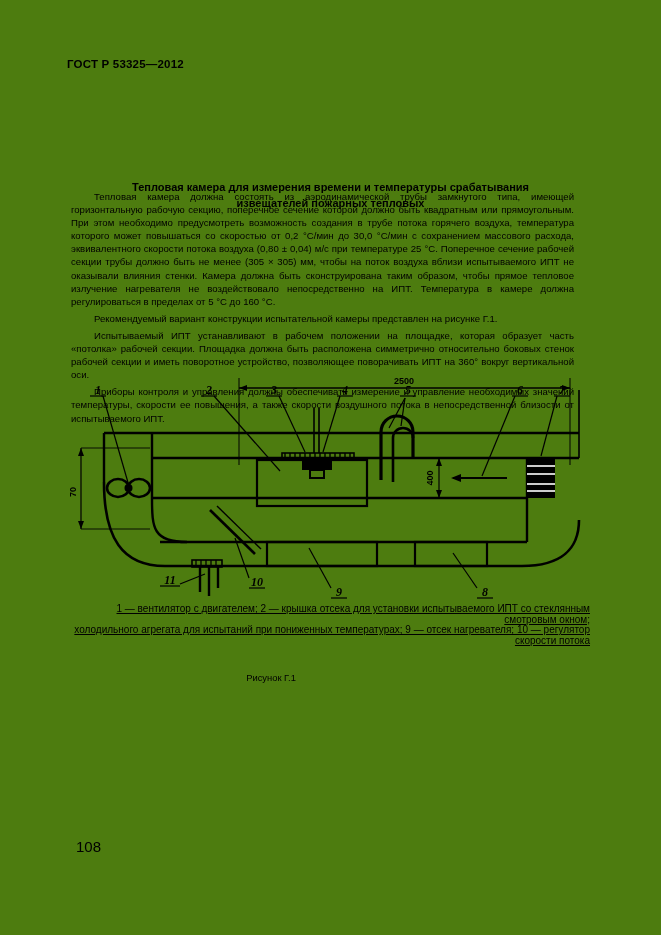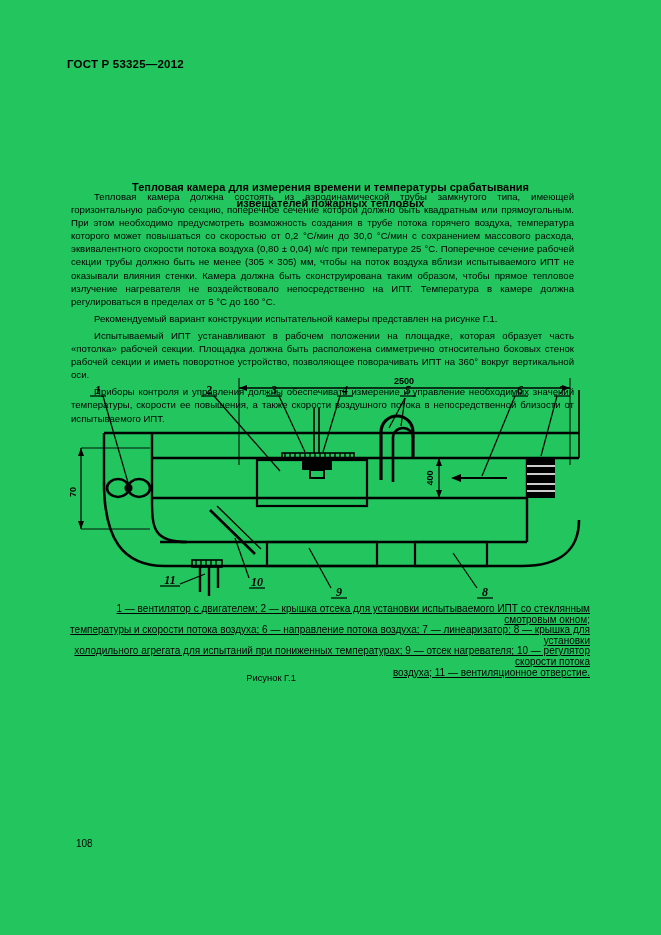--- a/index.html
+++ b/index.html
@@ -8,21 +8,21 @@
     background: #ffffff;
   }
   body {
     font-family: "Liberation Sans", sans-serif;
     color: #000000;
   }
   .page {
     position: relative;
     width: 661px;
     height: 935px;
-    background: #22c55e;
+    background: #4d7c0f;
     overflow: hidden;
   }
   .std-header {
     position: absolute;
     left: 67px;
     top: 58px;
     font-size: 11.5px;
     font-weight: bold;
     letter-spacing: 0.2px;
   }
@@ -82,21 +82,21 @@
     left: 0;
     top: 672px;
     width: 542px;
     text-align: center;
     font-size: 9.4px;
   }
   .page-number {
     position: absolute;
     left: 76px;
     top: 838px;
-    font-size: 10px;
+    font-size: 15px;
   }
   svg.diagram {
     display: block;
   }
   .lblnum {
     font-family: "Liberation Serif", serif;
     font-style: italic;
     font-weight: bold;
     font-size: 12px;
   }
@@ -313,22 +313,20 @@
         <line x1="113" y1="214" x2="138" y2="204" stroke="#000" stroke-width="1.2"></line>
       </g>
       <text class="lblnum" x="103" y="214" text-anchor="middle">11</text>
       <line x1="93" y1="216" x2="113" y2="216" stroke="#000" stroke-width="1.2"></line>
 
     </svg>
   </div>
 
   <div class="fig-caption">
     <div>1 — вентилятор с двигателем; 2 — крышка отсека для установки испытываемого ИПТ со стеклянным смотровым окном;</div>
-    <div>температуры и скорости потока воздуха; 6 — направление потока воздуха; 7 — линеаризатор; 8 — крышка для установки</div>
     <div>холодильного агрегата для испытаний при пониженных температурах; 9 — отсек нагревателя; 10 — регулятор скорости потока</div>
-    <div>воздуха; 11 — вентиляционное отверстие.</div>
   </div>
 
   <div class="fig-number">Рисунок Г.1</div>
 
   <div class="page-number">108</div>
 
 </div>
 
 </body></html>

